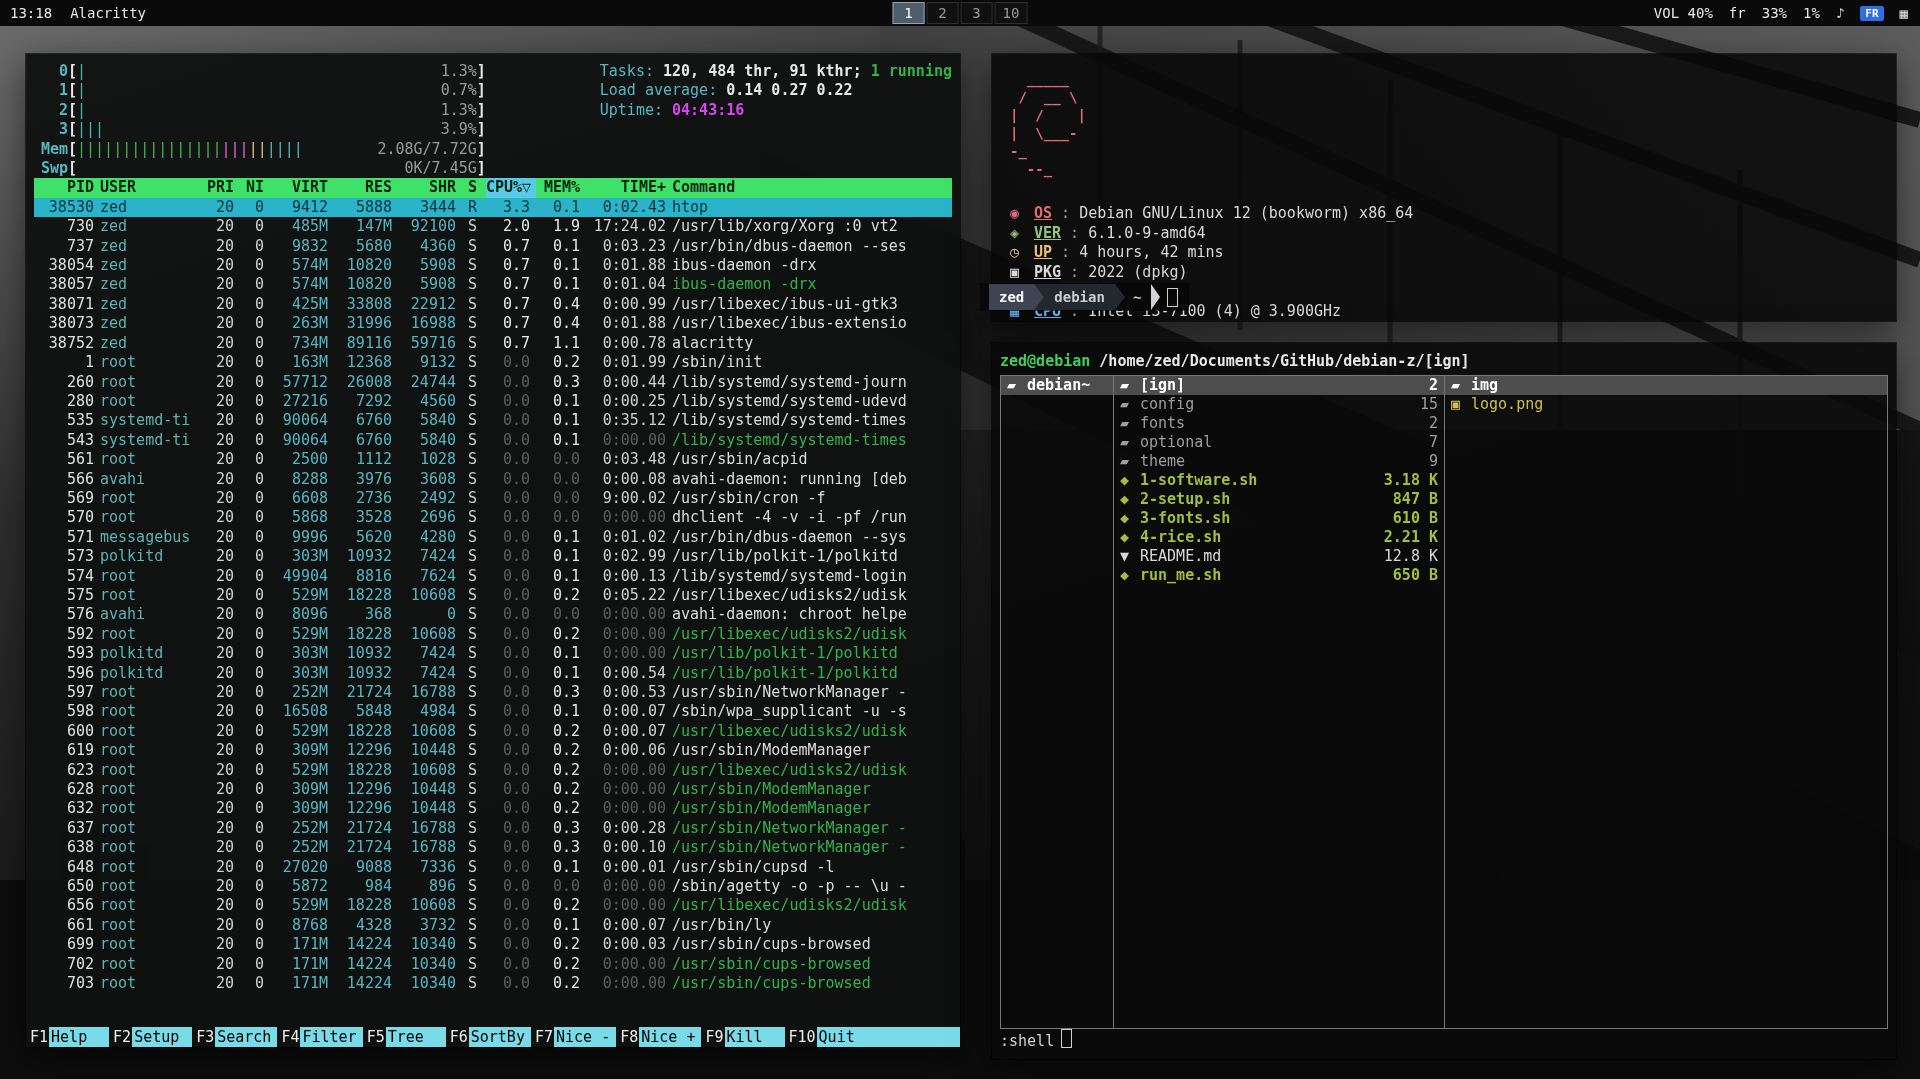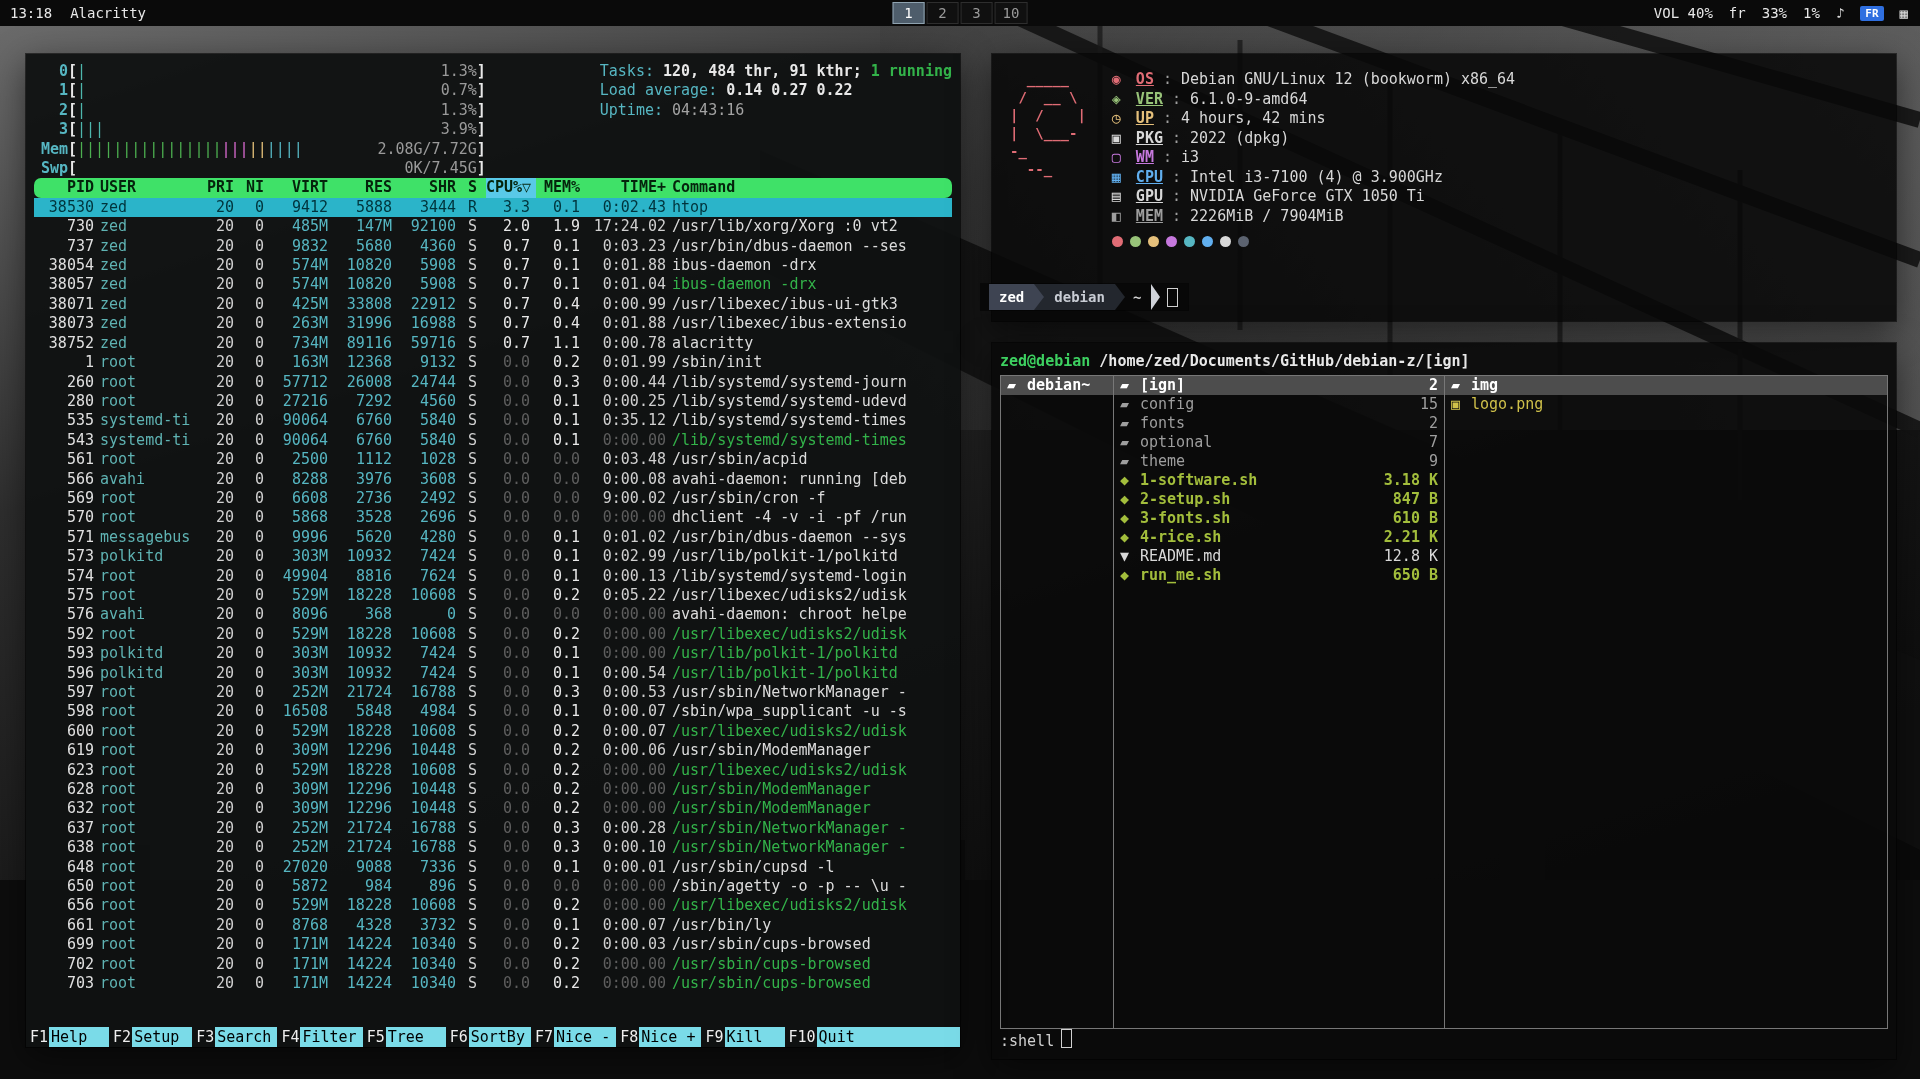--- a/index.html
+++ b/index.html
@@ -13,47 +13,47 @@
   .tb-left{padding-left:10px;display:flex;gap:18px;}
   .tb-ws{position:absolute;left:50%;transform:translateX(-50%);display:flex;gap:2px;top:2px;}
   .ws{min-width:16px;height:20px;line-height:20px;text-align:center;padding:0 7px;background:#101010;
       color:#9a9a9a;border:1px solid #2e2e2e;cursor:pointer;}
   .ws.active{background:#4e5d6b;color:#ffffff;border-color:#8fa3b0;}
   .tb-right{display:flex;align-items:center;gap:16px;padding-right:12px;}
   .kbd-badge{background:#2f6fe0;color:#fff;font-size:11px;font-weight:bold;border-radius:2px;padding:1px 5px;}
   .tb-icon{color:#ddd;}
 
   
-  .win{position:absolute;z-index:5;box-shadow:0 0 0 1px rgba(0,0,0,.55),0 10px 32px rgba(0,0,0,.5);}
+  .win{position:absolute;z-index:5;box-shadow:0 0 0 1px rgba(0,0,0,.55),0 10px 32px rgba(0,0,0,.5);flex-direction:column;}
 
   
   .htop{left:26px;top:54px;width:934px;height:993px;background:rgba(16,18,18,.96);
         box-sizing:border-box;padding:8px 8px 0 8px;display:flex;flex-direction:column;
         font-size:15px;line-height:19.4px;color:#d0d0d0;overflow:hidden;}
   .hhead{display:flex;}
   .meters{width:470px;}
   .meter{display:flex;white-space:pre;}
   .mlab{color:#56b6c2;font-weight:bold;width:34px;text-align:right;}
   .br{color:#e8e8e8;font-weight:bold;}
   .mbar{flex:1;display:flex;overflow:hidden;}
   .ticks{color:#4db6ac;}
   .tick.g{color:#4caf50;} .tick.m{color:#d86ad0;} .tick.y{color:#e5c07b;} .tick.b{color:#56b6c2;}
   .mval{margin-left:auto;color:#9a9a9a;}
   .hright{margin-left:114px;}
   .hline{white-space:pre;}
   .lab{color:#56b6c2;}
   .val{color:#e8e8e8;font-weight:bold;}
   .run{color:#33b34a;font-weight:bold;}
-  .upt{color:#a3a3a3;font-weight:normal;text-align:right;}
+  .upt{color:#d946ef;font-weight:bold;text-align:right;}
   .tabs{margin-top:8px;display:flex;gap:10px;}
   .tab{padding:0 10px;color:#9aabab;cursor:pointer;}
   .tab.active{background:#cfd8dc;color:#101010;}
   .phead,.prow{display:grid;white-space:nowrap;overflow:hidden;
     grid-template-columns:66px 104px 36px 30px 64px 64px 64px 24px 50px 50px 86px 1fr;}
-  .phead{background:#3fe168;color:#062;font-weight:bold;color:#05240c;border-radius:7px;}
+  .phead{background:#3fe168;color:#062;font-weight:bold;color:#05240c;}
   .phead .c{color:#05240c;}
   .phead .sort{background:#59c9e8;}
   .c{overflow:hidden;}
   .r{text-align:right;padding-right:6px;}
   .l{text-align:left;}
   .st{padding-left:6px;}
   .pid{color:#e0e0e0;}
   .user{color:#5fb3b3;}
   .pn{color:#d0d0d0;}
   .memc{color:#56b6c2;}

